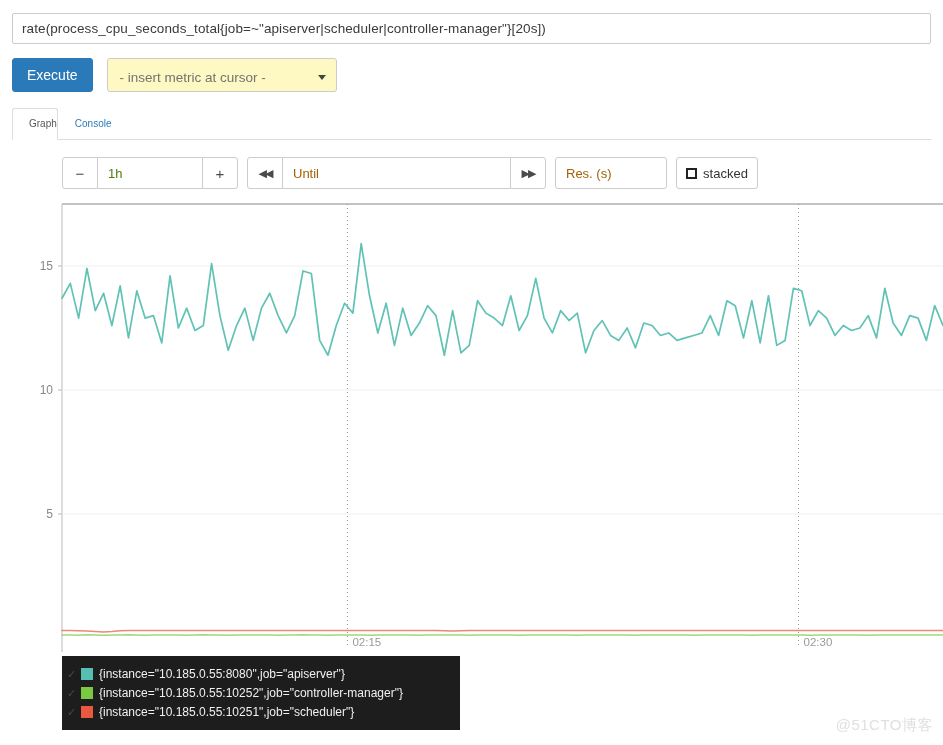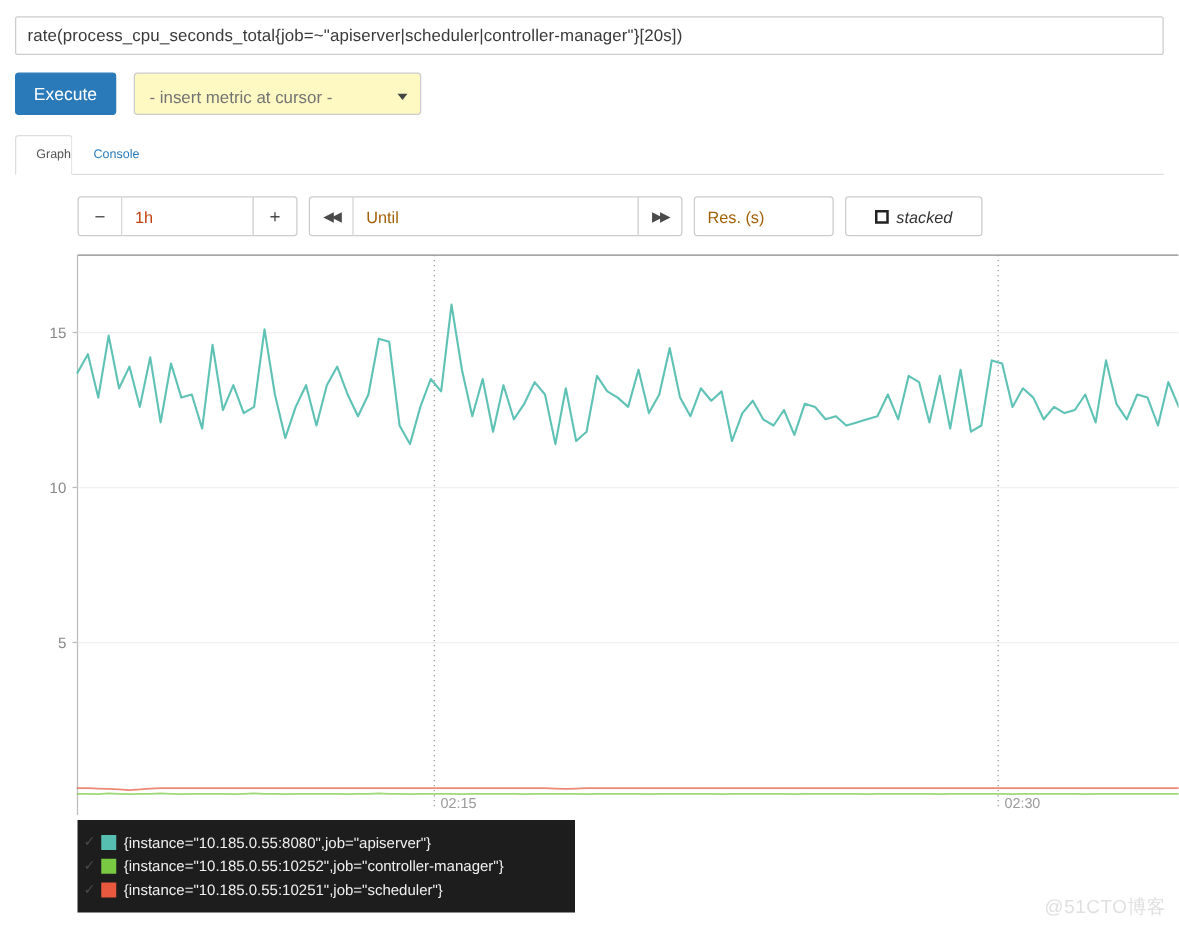--- a/index.html
+++ b/index.html
@@ -143,33 +143,32 @@
   .ctl.sq { width: 36px; font-size: 15px; }
   .ctl.mid { border-left: 0; border-right: 0; }
   .rng-left  { border-radius: 3px 0 0 3px; }
   .rng-right { border-radius: 0 3px 3px 0; }
   .ctl.txtbox {
     justify-content: flex-start;
     padding: 0 10px;
     color: #a16207;
     cursor: text;
   }
-  .range-val { width: 104px; color: #c2410c; padding: 0 10px; justify-content: flex-start; }
+  .range-val { width: 104px; color: #4d7c0f; padding: 0 10px; justify-content: flex-start; }
   .until-box { width: 227px; }
   .res-box {
     width: 112px;
     border-radius: 3px;
     color: #a9a9a9;
   }
   .stacked-btn {
-    width: 110px;
+    width: 82px;
     border-radius: 3px;
     color: #333333;
     gap: 6px;
-    font-style: italic;
   }
   .chk-square {
     width: 11px; height: 11px;
     border: 2px solid #222222;
     display: inline-block;
     box-sizing: border-box;
   }
 
   
   .graph-area {

